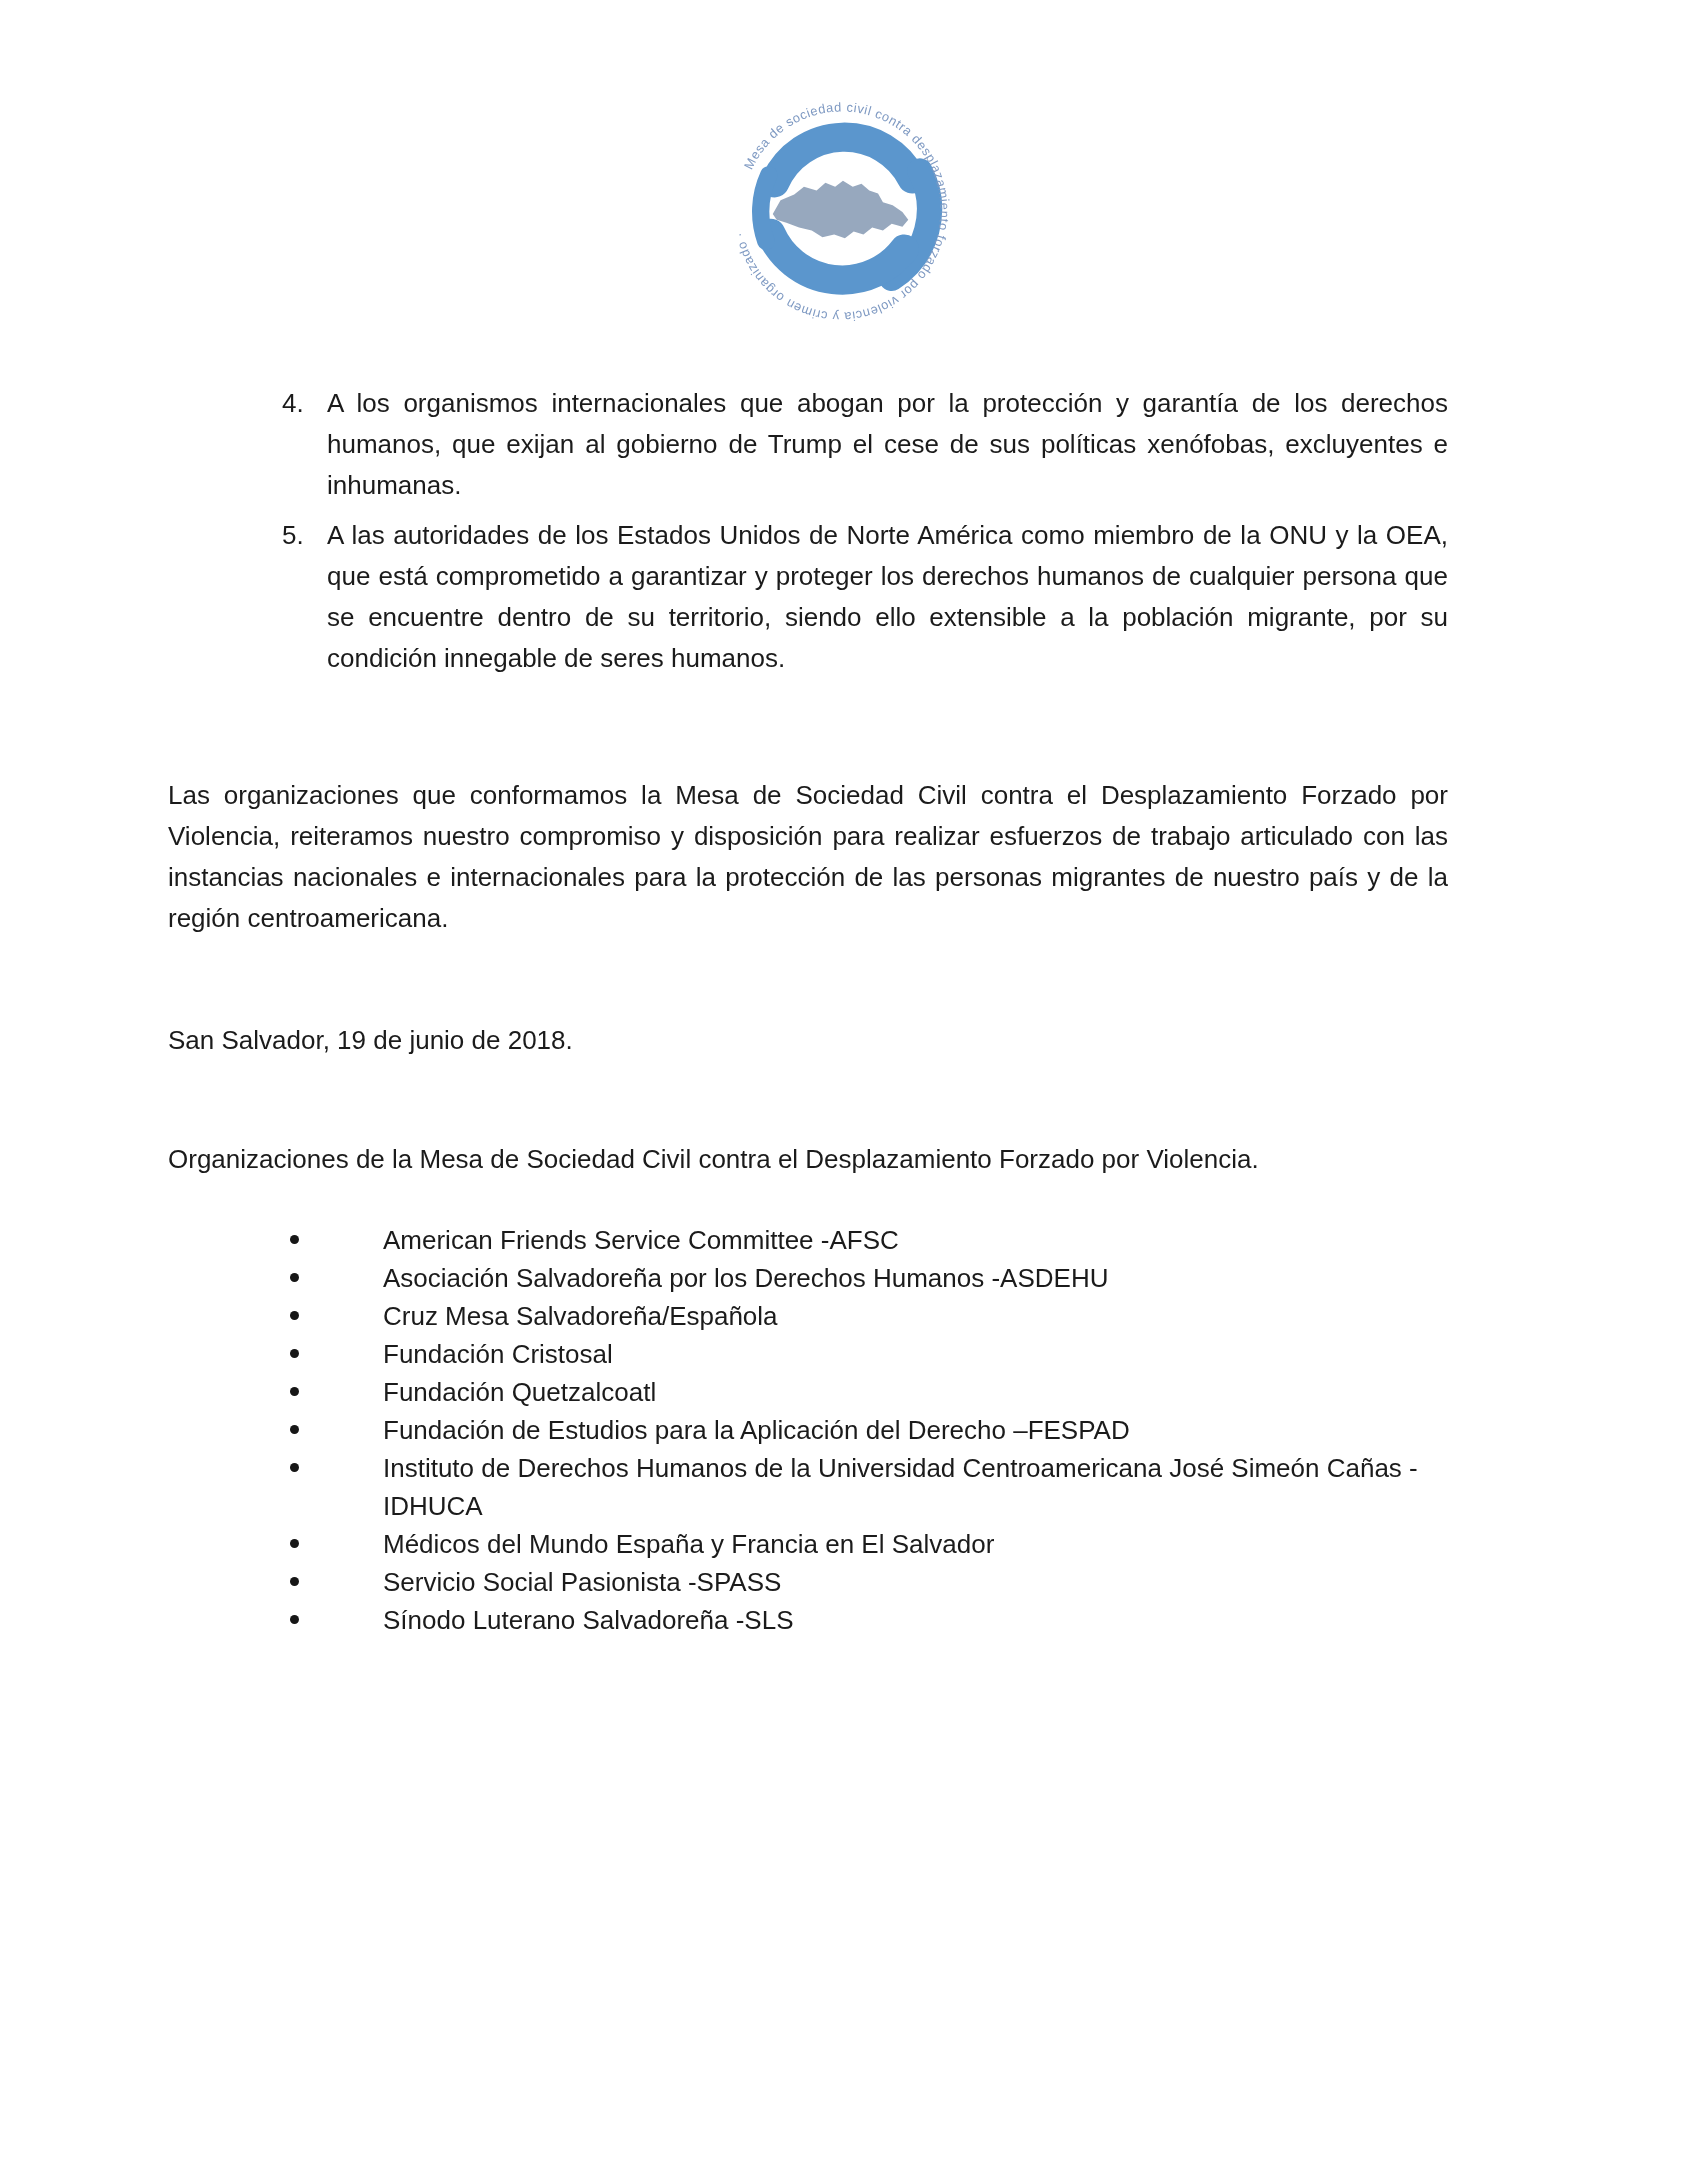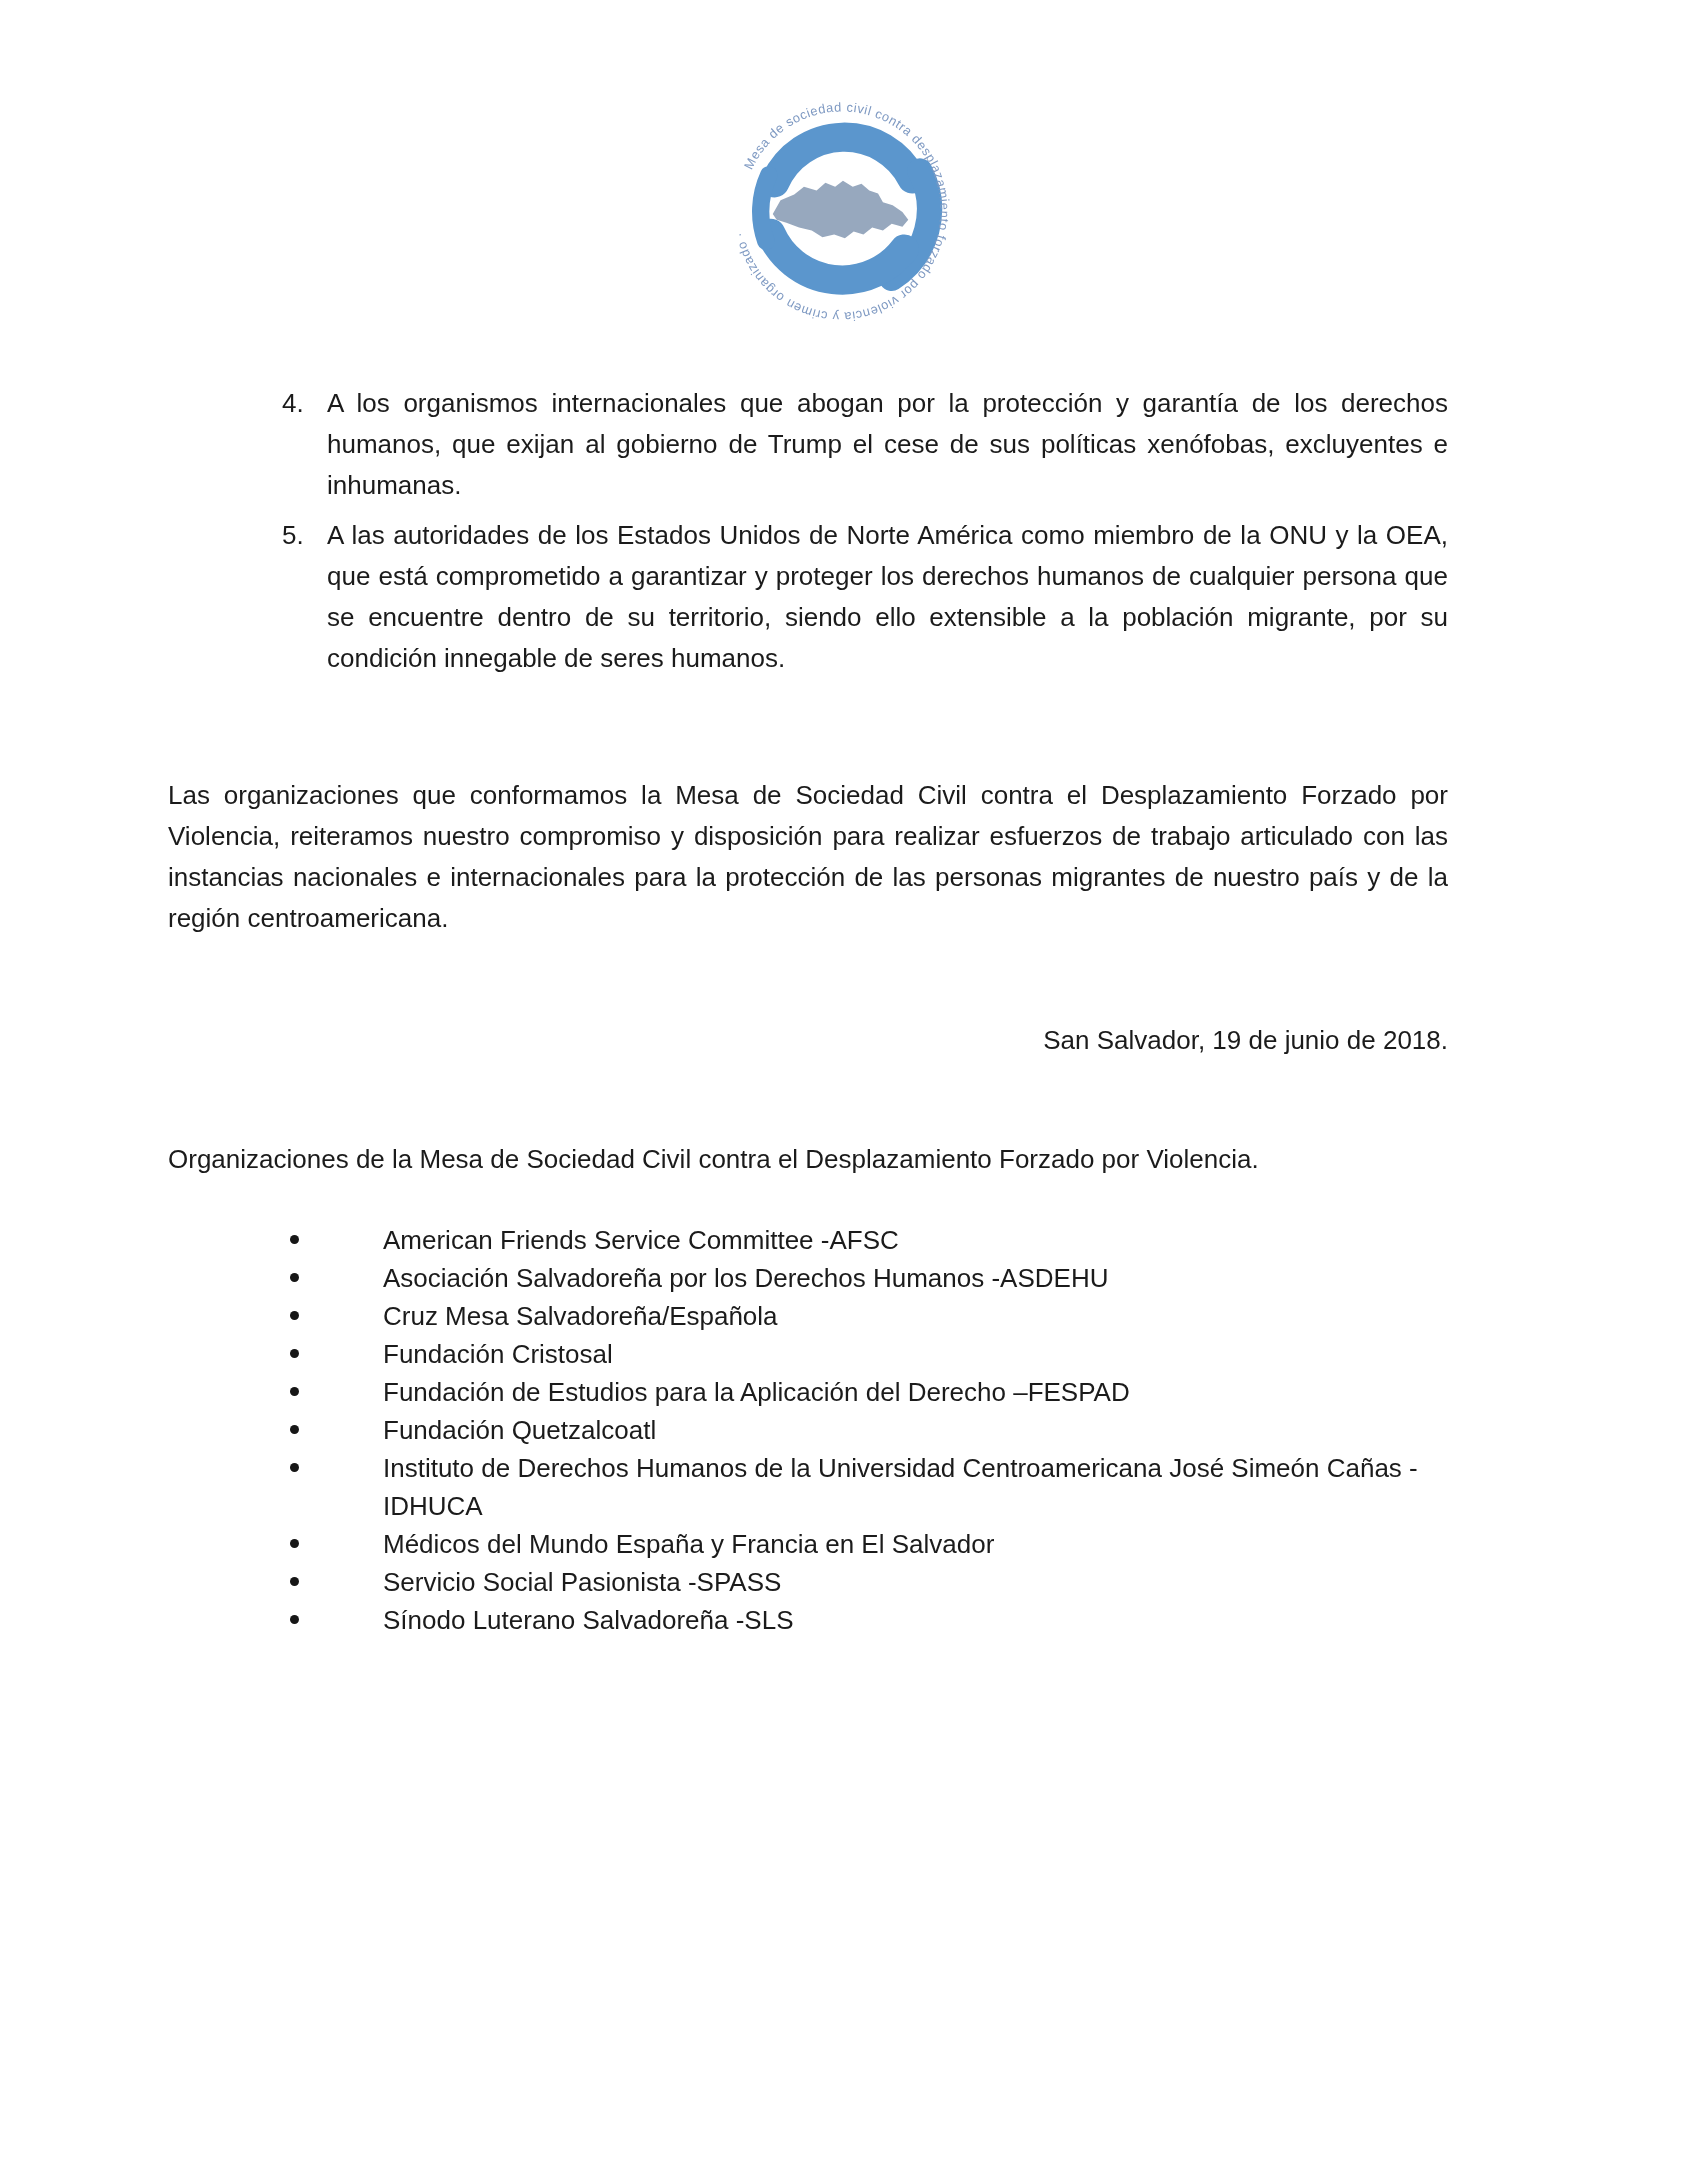--- a/index.html
+++ b/index.html
@@ -25,21 +25,21 @@
 
   
   #closing {
     top: 749px; left: 168px; width: 1280px;
     font-size: 26px; line-height: 41px; text-align: justify;
   }
 
   
   #dateline {
     top: 994px; left: 168px; width: 1280px;
-    font-size: 26px; line-height: 41px; text-align: right;
+    font-size: 26px; line-height: 41px; 
   }
 
   
   #orgs-heading {
     top: 1113px; left: 168px; width: 1280px;
     font-size: 26px; line-height: 41px;
   }
 
   
   #orgs-list { top: 1221px; left: 290px; width: 1158px; }
@@ -118,27 +118,27 @@
     <div class="org-item">
       <span class="org-bullet">
           <span class="dot"></span>
         </span>
       <span class="org-text">Fundación Cristosal</span>
     </div>
     <div class="org-item">
       <span class="org-bullet">
           <span class="dot"></span>
         </span>
-      <span class="org-text">Fundación de Estudios para la Aplicación del Derecho –FESPAD</span>
+      <span class="org-text">Fundación Quetzalcoatl</span>
     </div>
     <div class="org-item">
       <span class="org-bullet">
           <span class="dot"></span>
         </span>
-      <span class="org-text">Fundación Quetzalcoatl</span>
+      <span class="org-text">Fundación de Estudios para la Aplicación del Derecho –FESPAD</span>
     </div>
     <div class="org-item">
       <span class="org-bullet">
           <span class="dot"></span>
         </span>
       <span class="org-text">Instituto de Derechos Humanos de la Universidad Centroamericana José Simeón Cañas - IDHUCA</span>
     </div>
     <div class="org-item">
       <span class="org-bullet">
           <span class="dot"></span>

